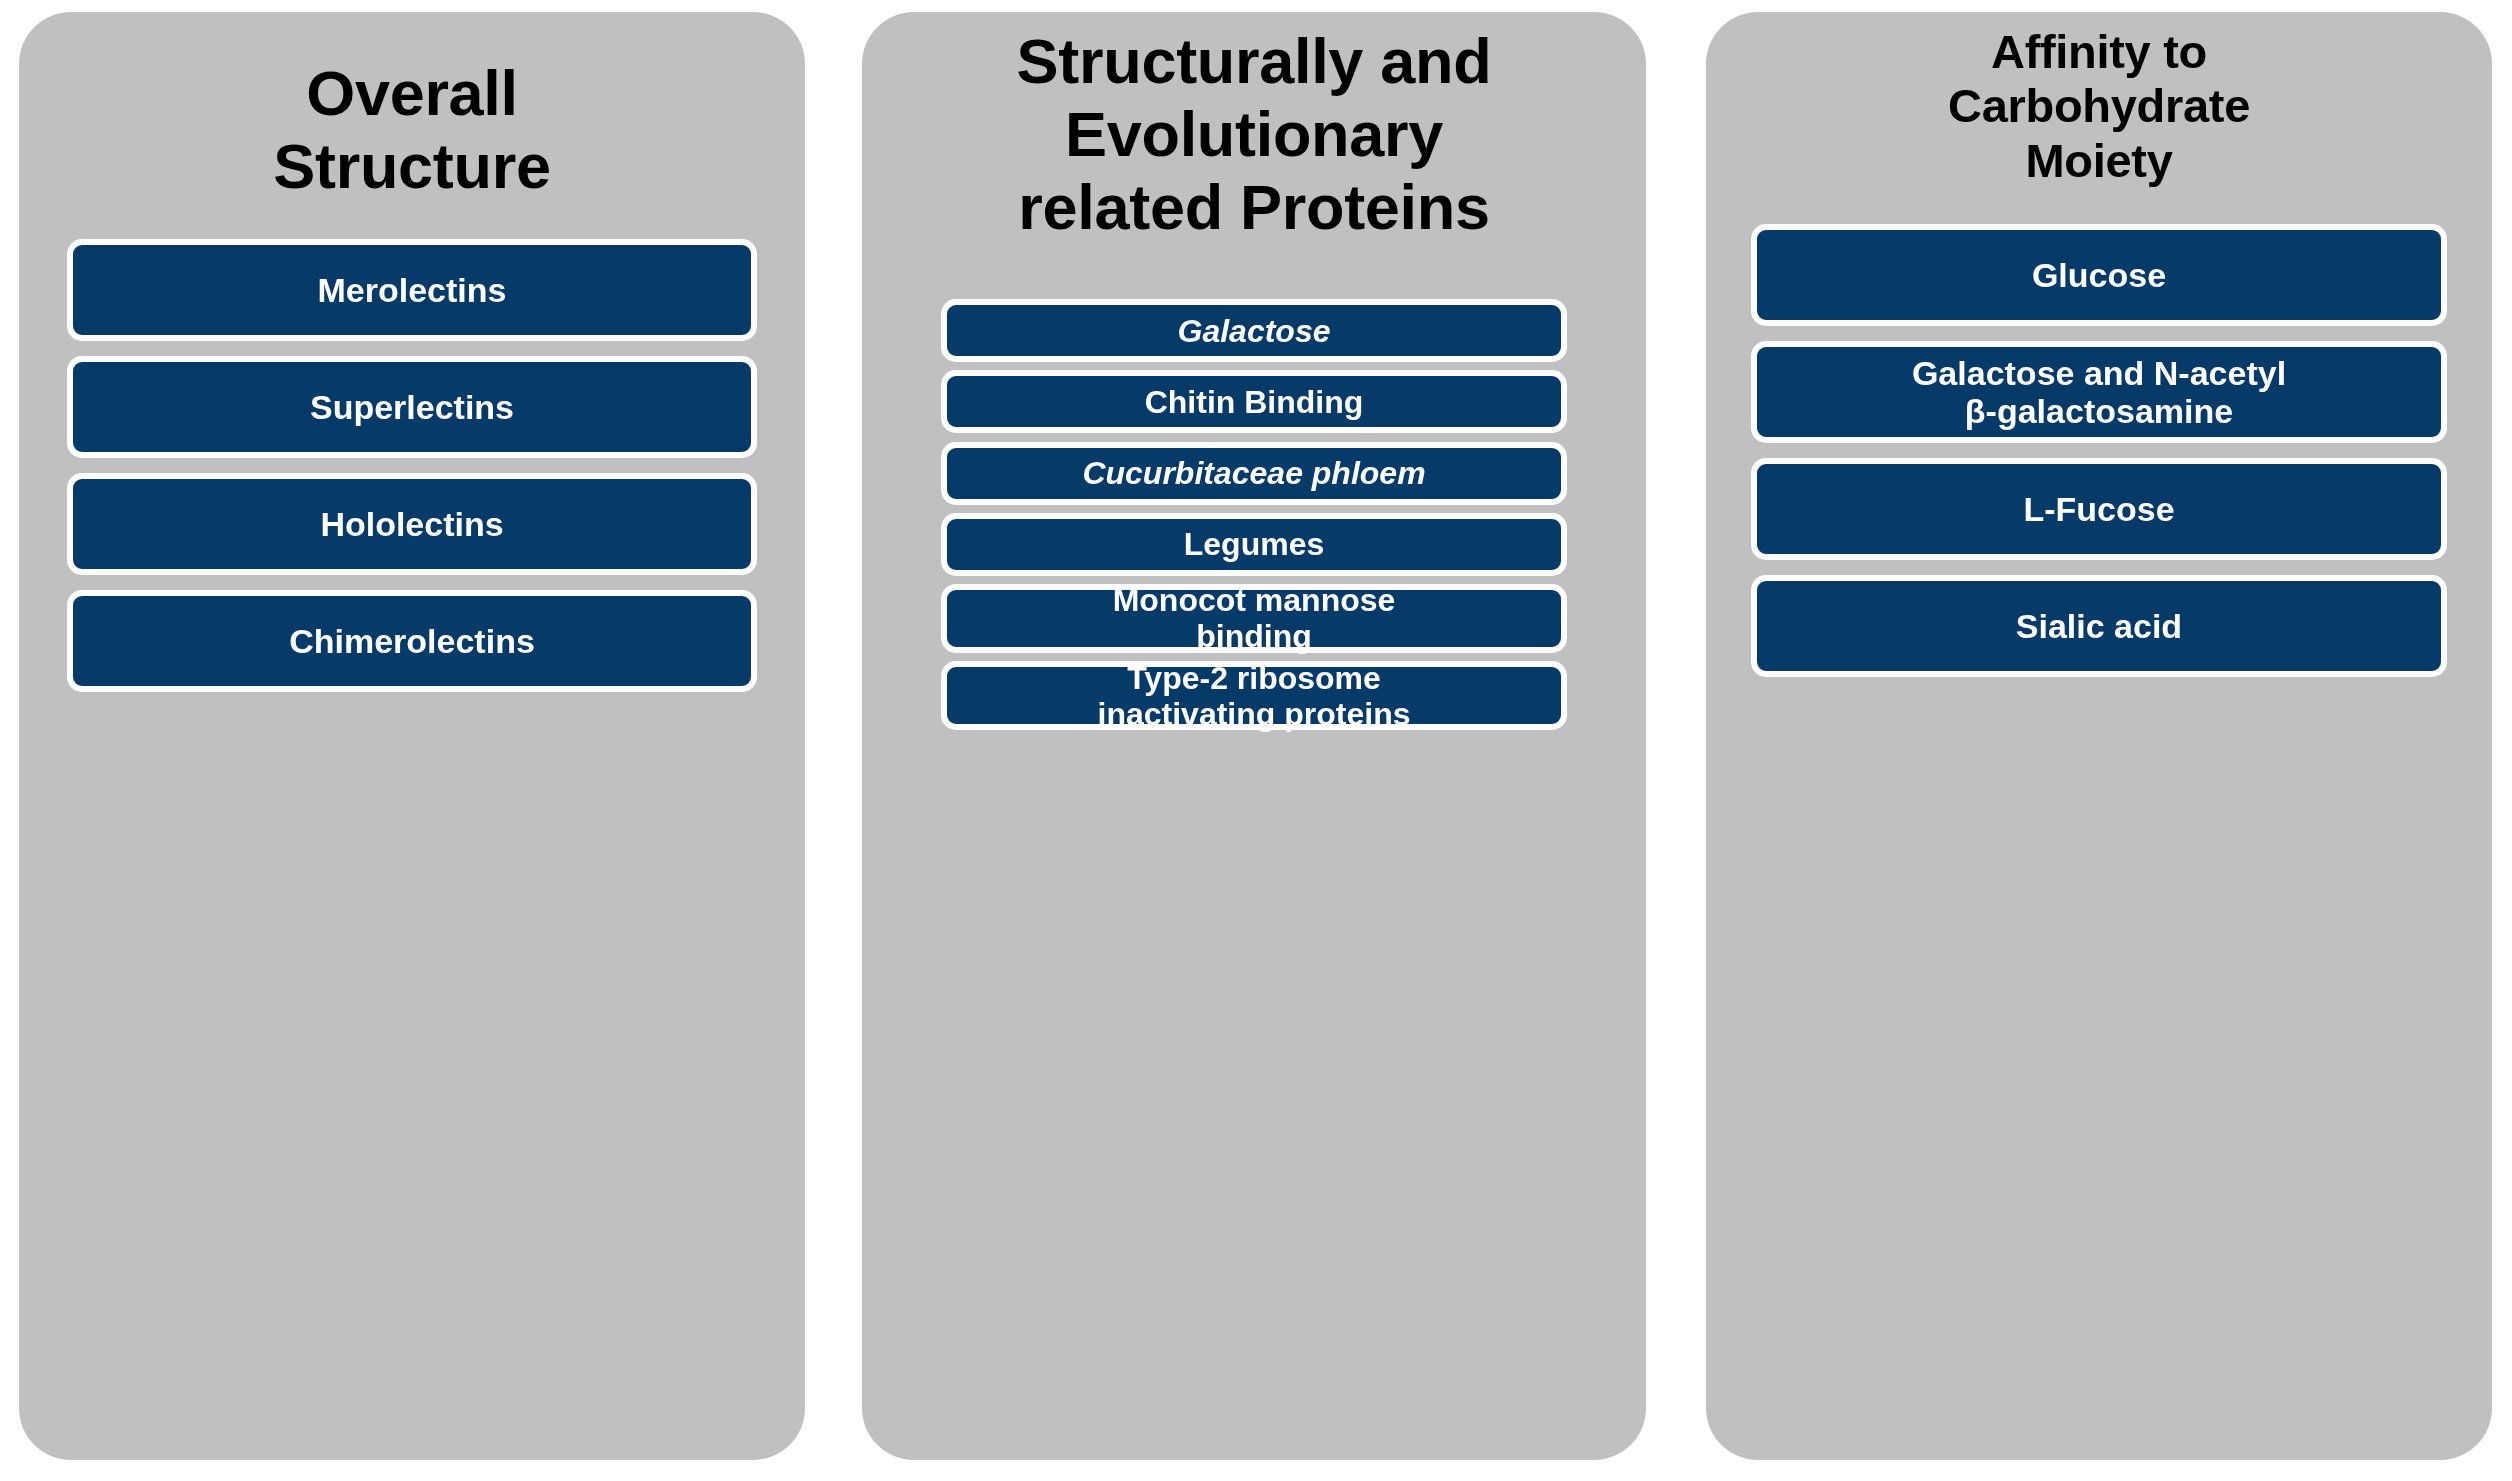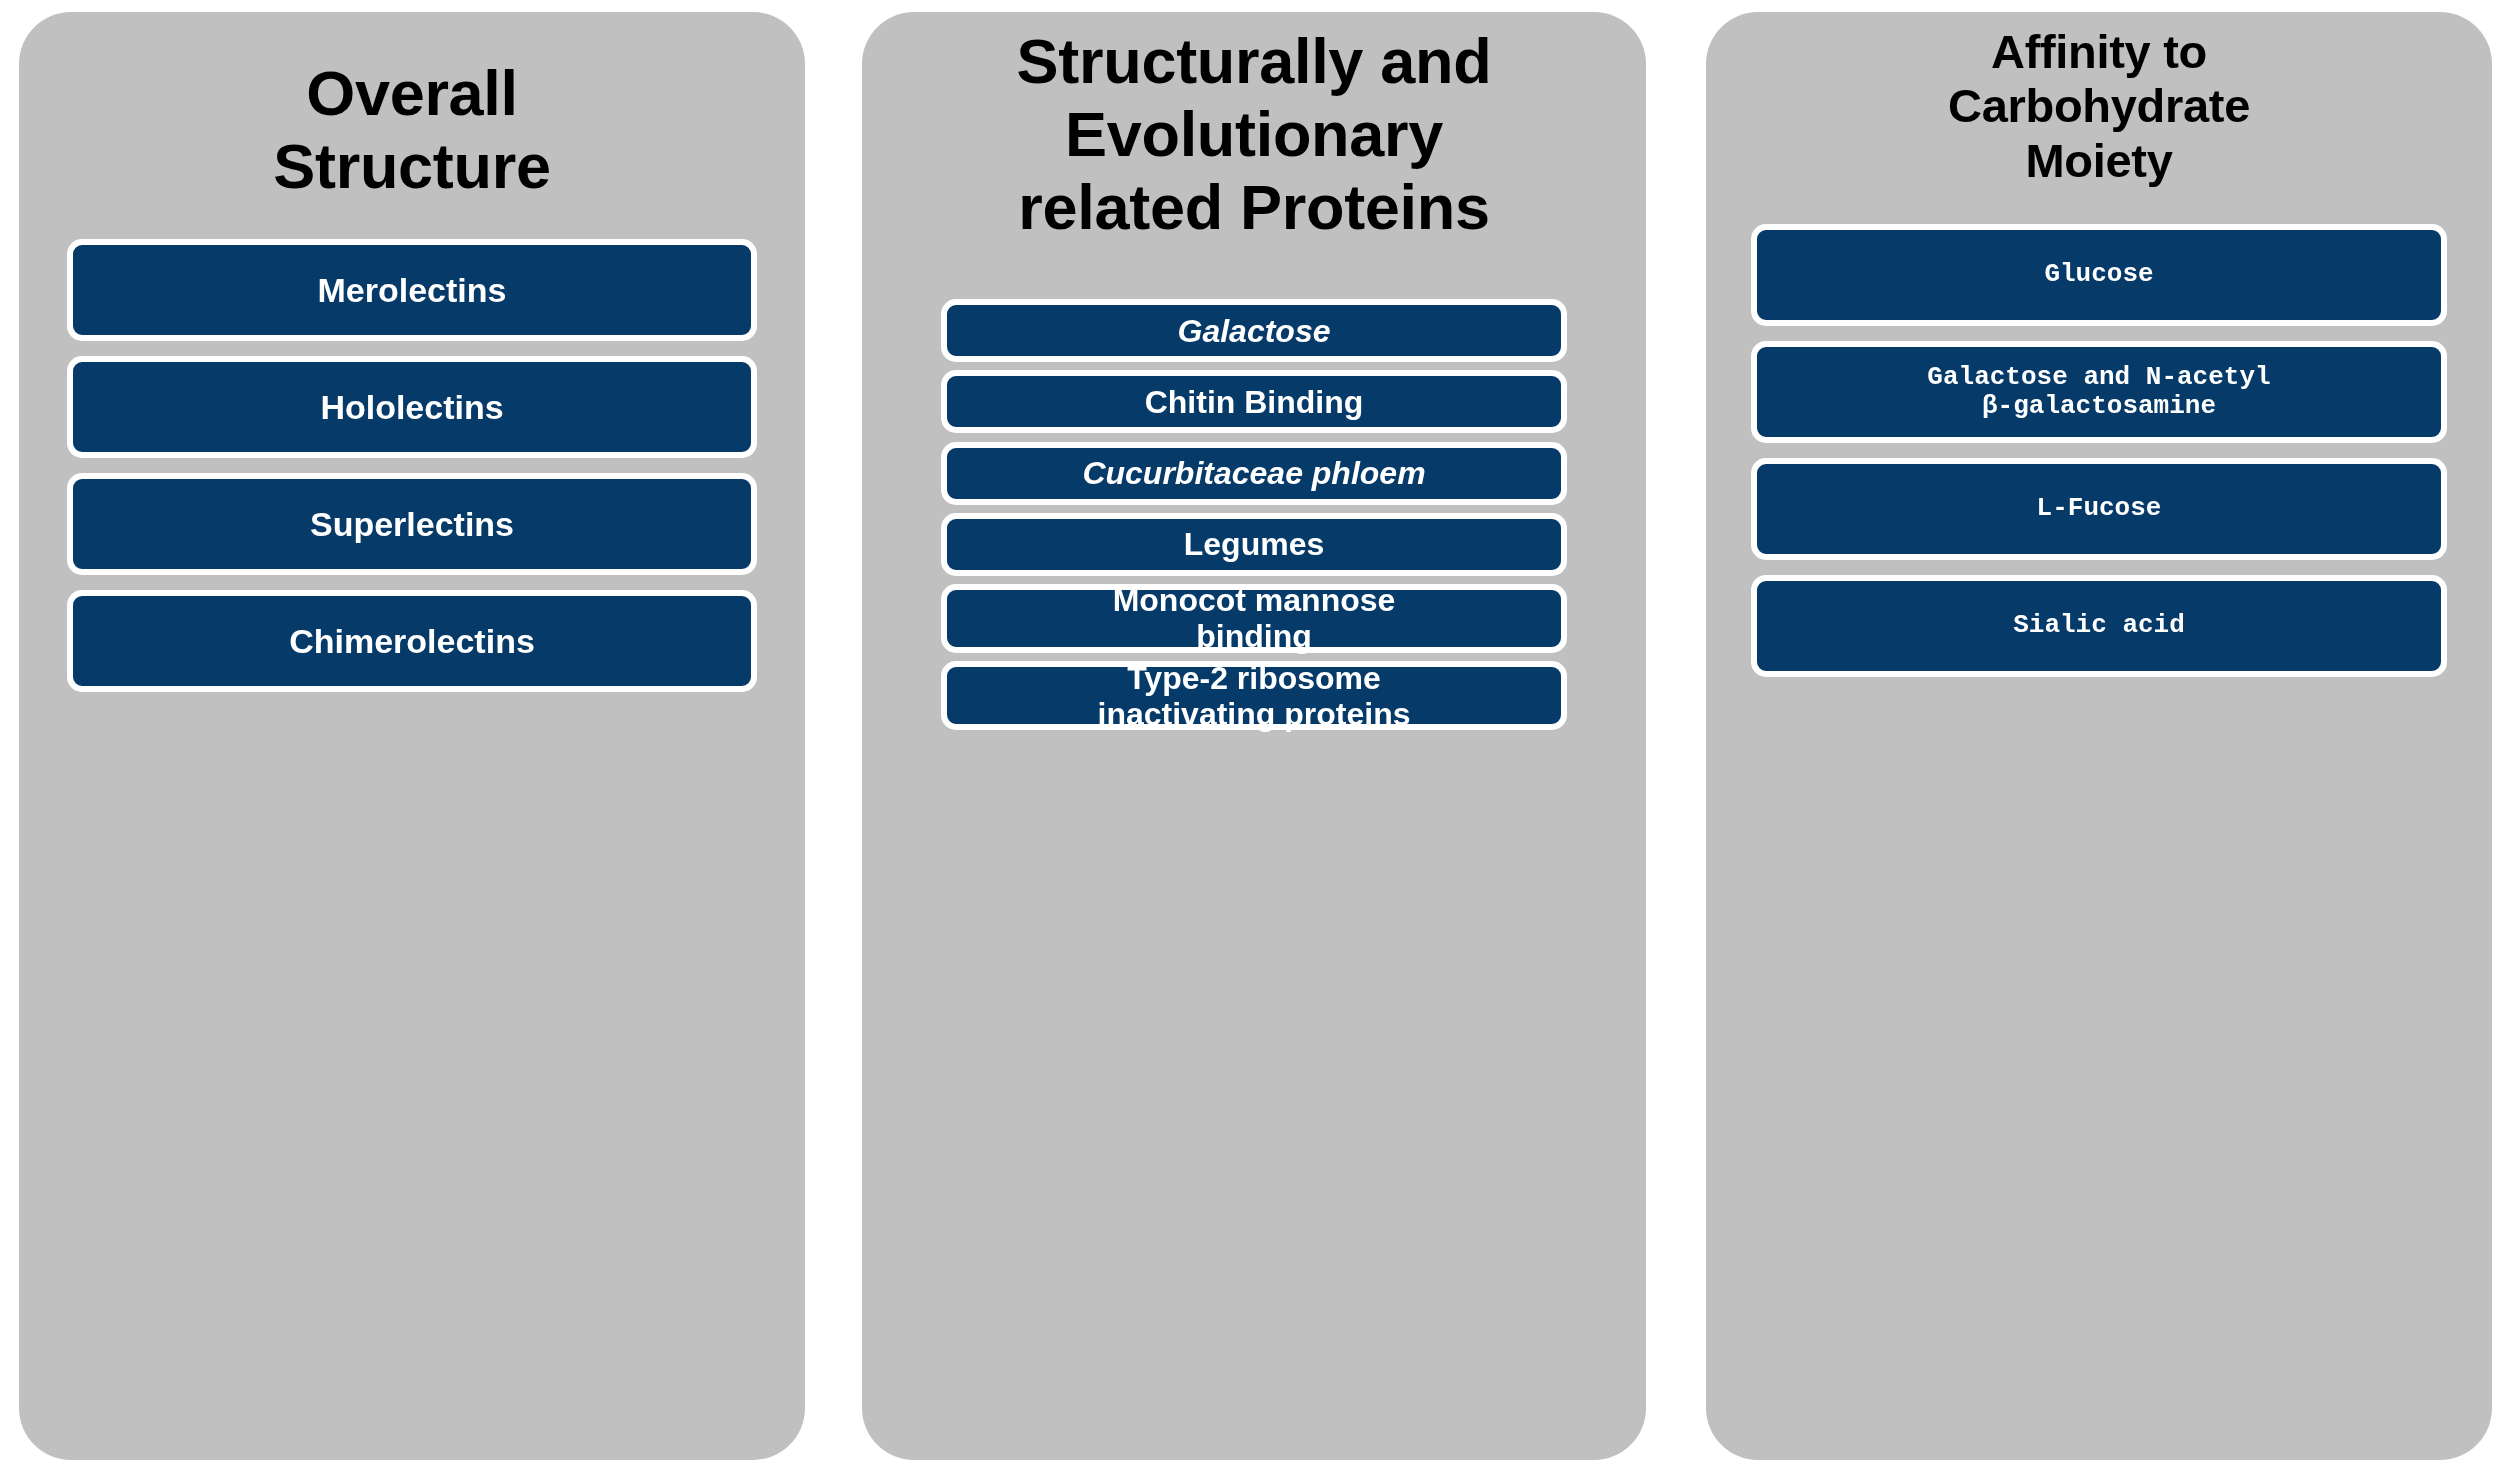--- a/index.html
+++ b/index.html
@@ -73,44 +73,44 @@
     font-weight: bold;
     text-align: center;
     display: flex;
     align-items: center;
     justify-content: center;
     line-height: 1.13;
     white-space: pre-line;
   }
 
   .panel-1 .box { height: 102px; font-size: 34px; }
-  .panel-3 .box { height: 102px; font-size: 26px; font-family: Liberation Mono, monospace; }
+  .panel-3 .box { height: 102px; font-size: 34px; }
   .panel-2 .box { height: 62px;  font-size: 32px; }
   .panel-2 .box.tall { height: 63px; }
   .panel-2 .box.two-line { height: 69px; }
 
   .italic { font-style: italic; }
 </style>
 </head>
 <body>
 
 <div class="board">
 
   <div class="panel panel-1">
     <div class="panel-title">Overall
 Structure</div>
     <div class="box-stack">
       <div class="box">
         <span>Merolectins</span>
       </div>
       <div class="box">
-        <span>Hololectins</span>
+        <span>Superlectins</span>
       </div>
       <div class="box">
-        <span>Superlectins</span>
+        <span>Hololectins</span>
       </div>
       <div class="box">
         <span>Chimerolectins</span>
       </div>
     </div>
   </div>
 
   <div class="panel panel-2">
     <div class="panel-title">Structurally and
 Evolutionary

